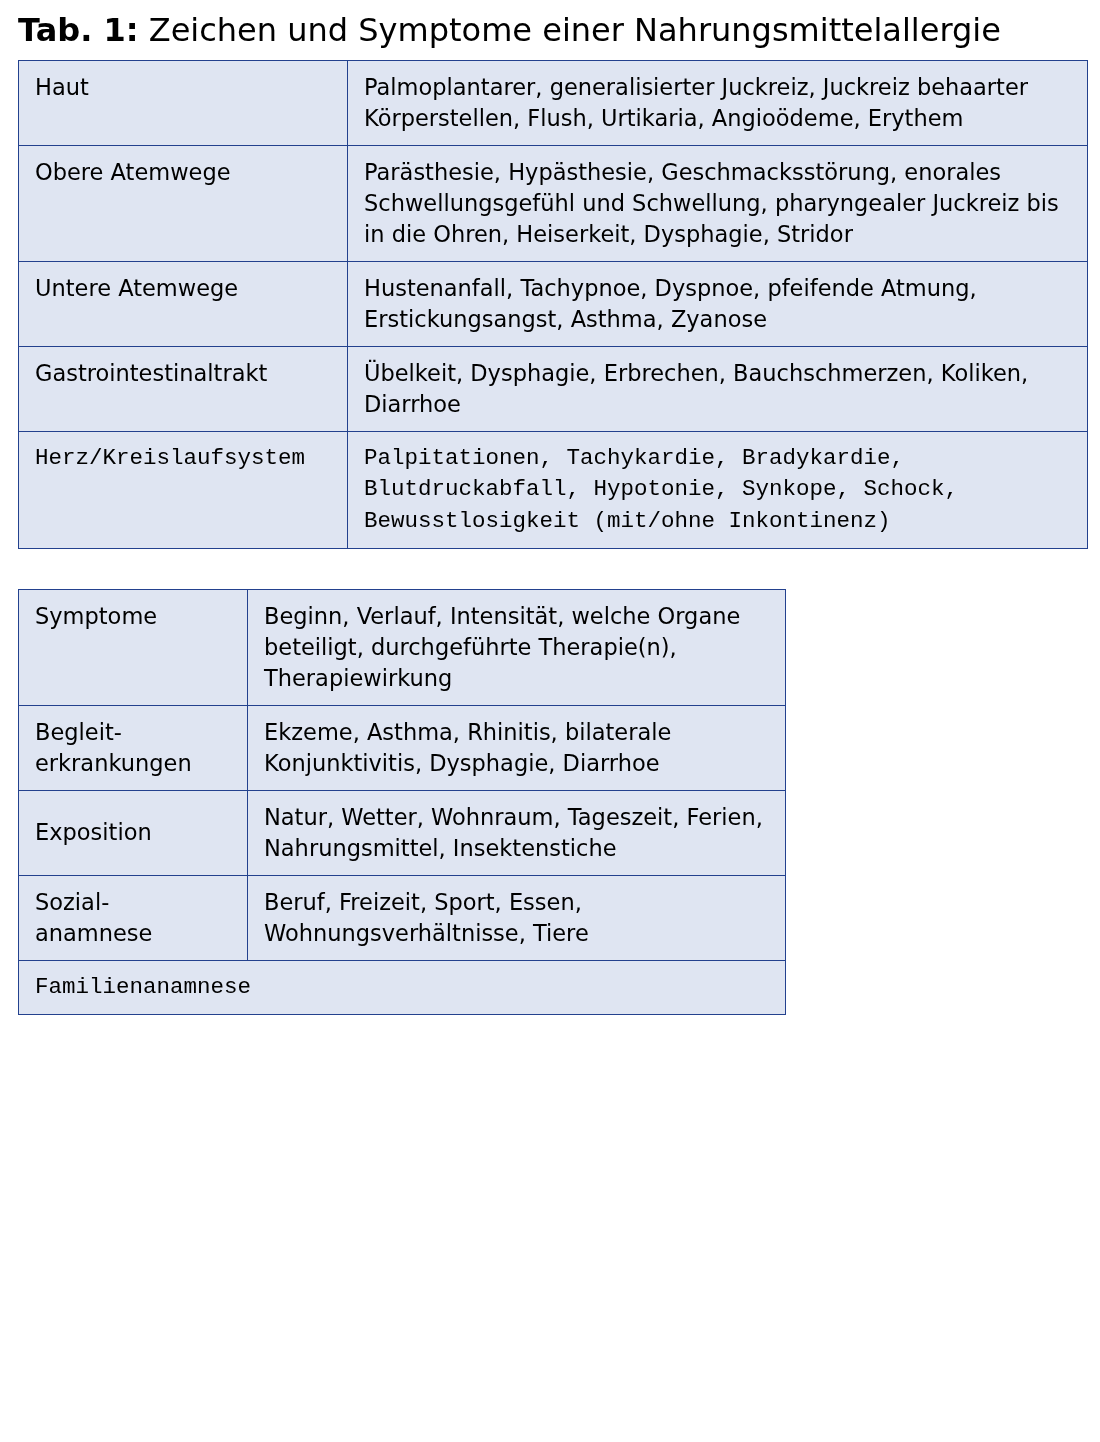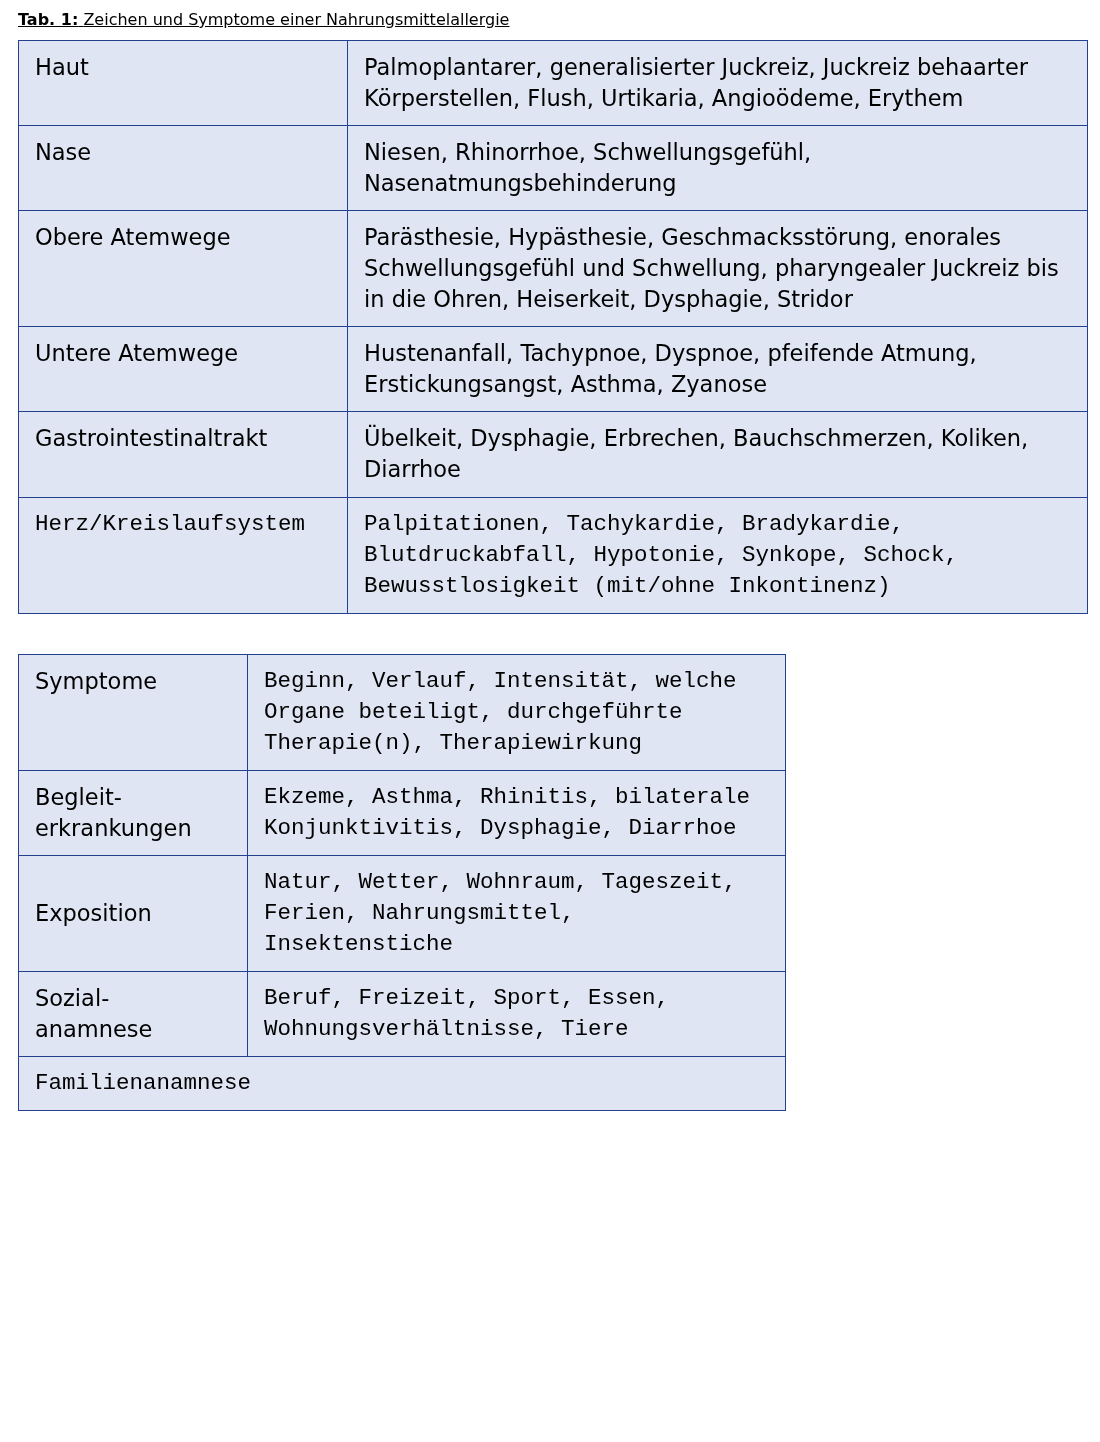--- a/index.html
+++ b/index.html
@@ -15,25 +15,24 @@
     position: relative;
     overflow: hidden;
   }
   .page {
     padding: 10px 14px 0 14px;
     box-sizing: border-box;
     width: 1100px;
   }
 
   .tab-caption {
-    font-size: 16px;
+    font-size: 32px;
     line-height: 1.25;
     margin: 0 0 10px 4px;
     white-space: nowrap;
-    text-decoration: underline;
   }
   .tab-caption .cap-label {
     font-weight: bold;
   }
   .tab-caption .cap-text {
     font-weight: normal;
   }
 
   table.tab {
     border-collapse: collapse;
@@ -74,21 +73,20 @@
     width: 768px;
     margin-left: 4px;
   }
   #table2 td.col-left {
     width: 200px;
     padding-left: 16px;
   }
   #table2 td.col-right {
     border-left: 1.5px solid #23418e;
     padding-left: 16px;
-    font-family: Liberation Mono, monospace;
   }
   #table2 td.full {
     padding-left: 16px;
     margin-left: 20px;
   }
   #table2 tr.mid-left td.col-left {
     vertical-align: middle;
   }
 </style>
 </head>
@@ -100,24 +98,20 @@
     <div class="tab-caption">
       <span class="cap-label">Tab. 1:</span>
       <span class="cap-text">Zeichen und Symptome einer Nahrungsmittelallergie</span>
     </div>
 
     <table class="tab" id="table1">
       <tbody>
         <tr>
           <td class="col-left">Haut</td>
           <td class="col-right">Palmoplantarer, generalisierter Juckreiz, Juckreiz behaarter Körperstellen, Flush, Urtikaria, Angioödeme, Erythem</td>
-        </tr>
-        <tr>
-          <td class="col-left">Nase</td>
-          <td class="col-right">Niesen, Rhinorrhoe, Schwellungsgefühl, Nasenatmungsbehinderung</td>
         </tr>
         <tr>
           <td class="col-left">Obere Atemwege</td>
           <td class="col-right">Parästhesie, Hypästhesie, Geschmacksstörung, enorales Schwellungsgefühl und Schwellung, pharyngealer Juckreiz bis in die Ohren, Heiserkeit, Dysphagie, Stridor</td>
         </tr>
         <tr>
           <td class="col-left">Untere Atemwege</td>
           <td class="col-right">Hustenanfall, Tachypnoe, Dyspnoe, pfeifende Atmung, Erstickungsangst, Asthma, Zyanose</td>
         </tr>
         <tr>

